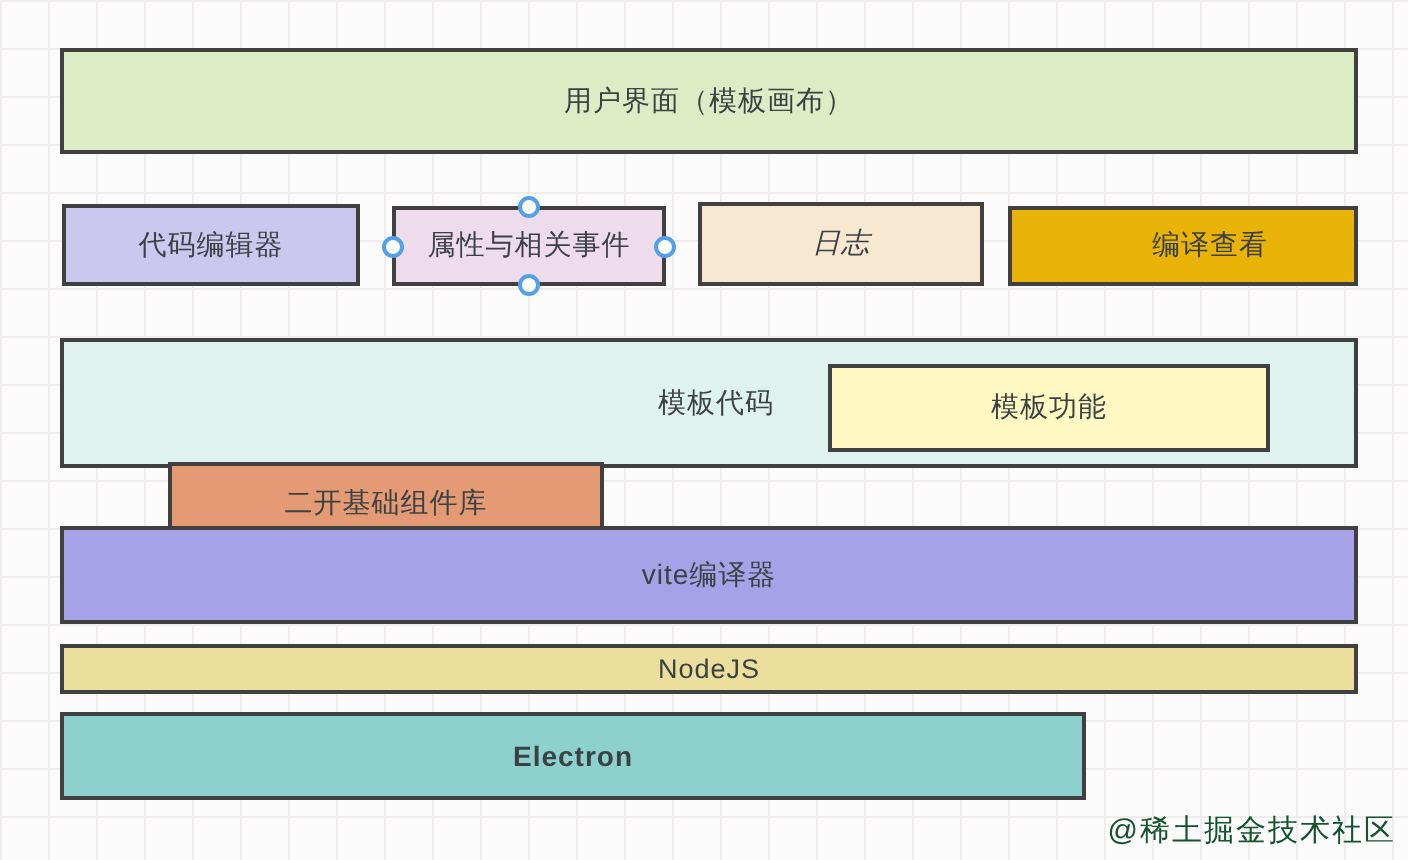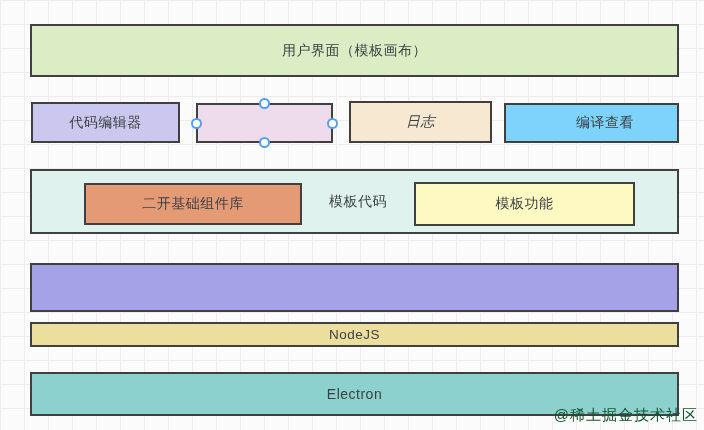--- a/index.html
+++ b/index.html
@@ -55,21 +55,21 @@
     position: absolute; left: 270px; top: 0; width: 112px; height: 61px;
     display: flex; align-items: center; justify-content: center; font-size: 14px;
     letter-spacing: 0.5px;
   }
   #template-func  { left: 382px; top: 11px; width: 221px; height: 44px; }
 
   #vite-compiler { left: 30px; top: 263px; width: 649px; height: 49px; }
   #vite-plugin   { position: absolute; left: 412px; top: 16px; width: 227px; height: 24px; font-size: 13px; }
 
   #nodejs   { left: 30px; top: 322px; width: 649px; height: 25px; font-size: 13.5px; }
-  #electron { left: 30px; top: 372px; width: 649px; height: 44px; }
+  #electron { left: 30px; top: 356px; width: 513px; height: 44px; font-weight: bold; }
 
   #watermark {
     position: absolute;
     right: 6px;
     top: 406px;
     font-size: 15px;
     color: #14532d;
     letter-spacing: 1px;
   }
 </style>
@@ -78,45 +78,47 @@
 
 <div class="box" id="ui-box" style="background-color: rgb(220, 236, 197);">
   <span class="label">用户界面（模板画布）</span>
 </div>
 
 <div class="box" id="code-editor" style="background-color: rgb(203, 199, 238);">
   <span class="label">代码编辑器</span>
 </div>
 
 <div class="box" id="props-events" style="background-color: rgb(238, 220, 236);">
+  <span class="label">属性与相关事件</span>
   <span class="handle h-top"></span>
   <span class="handle h-bottom"></span>
   <span class="handle h-left"></span>
   <span class="handle h-right"></span>
 </div>
 
 <div class="box" id="logs" style="background-color: rgb(247, 232, 210);">
   <span class="label">日志</span>
 </div>
 
-<div class="box" id="compile-view" style="background-color: #7dd3fc; padding-left: 27px;">
+<div class="box" id="compile-view" style="background-color: #eab308; padding-left: 27px;">
   <span class="label">编译查看</span>
 </div>
 
 <div class="box" id="template-group" style="background-color: rgb(223, 242, 237);">
-  <div class="box" id="component-lib" style="background-color: rgb(229, 154, 118);">
+  <div class="box" id="component-lib" style="background-color: rgb(229, 154, 118); margin-top: 48px;">
     <span class="label">二开基础组件库</span>
   </div>
   <div id="template-code-label">模板代码</div>
   <div class="box" id="template-func" style="background-color: #fef9c3;">
     <span class="label">模板功能</span>
   </div>
 </div>
 
 <div class="box" id="vite-compiler" style="background-color: rgb(165, 162, 231);">
+  <span class="label">vite编译器</span>
 </div>
 
 <div class="box" id="nodejs" style="background-color: rgb(236, 223, 157);">
   <span class="label">NodeJS</span>
 </div>
 
 <div class="box" id="electron" style="background-color: rgb(140, 209, 205);">
   <span class="label">Electron</span>
 </div>
 

